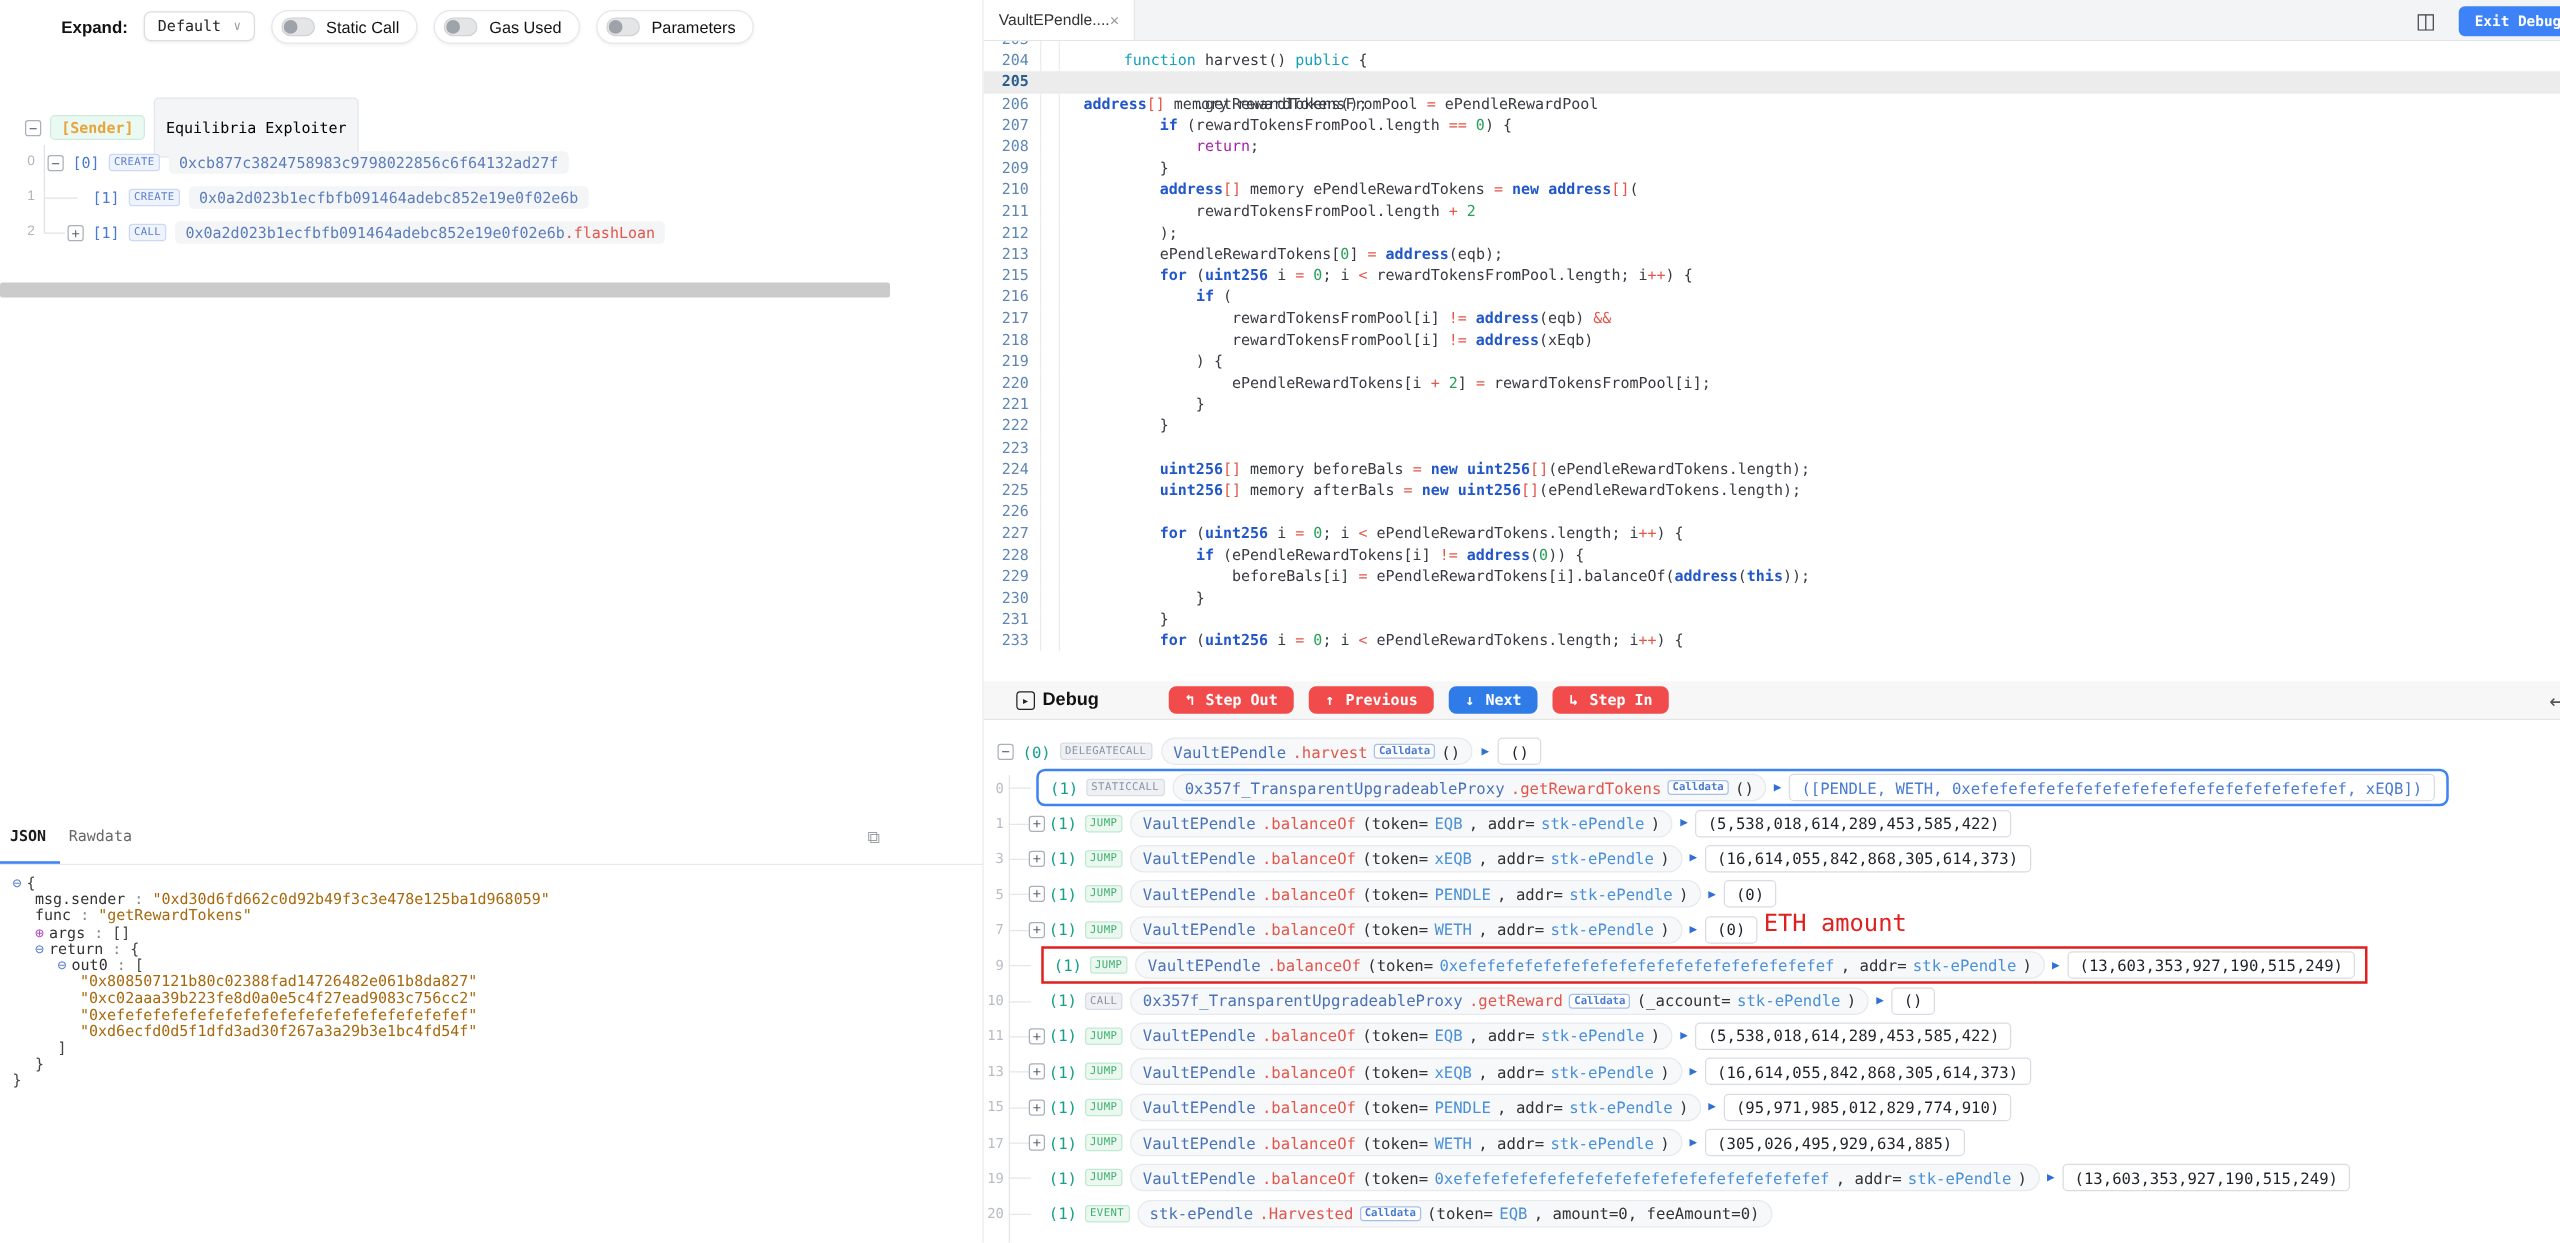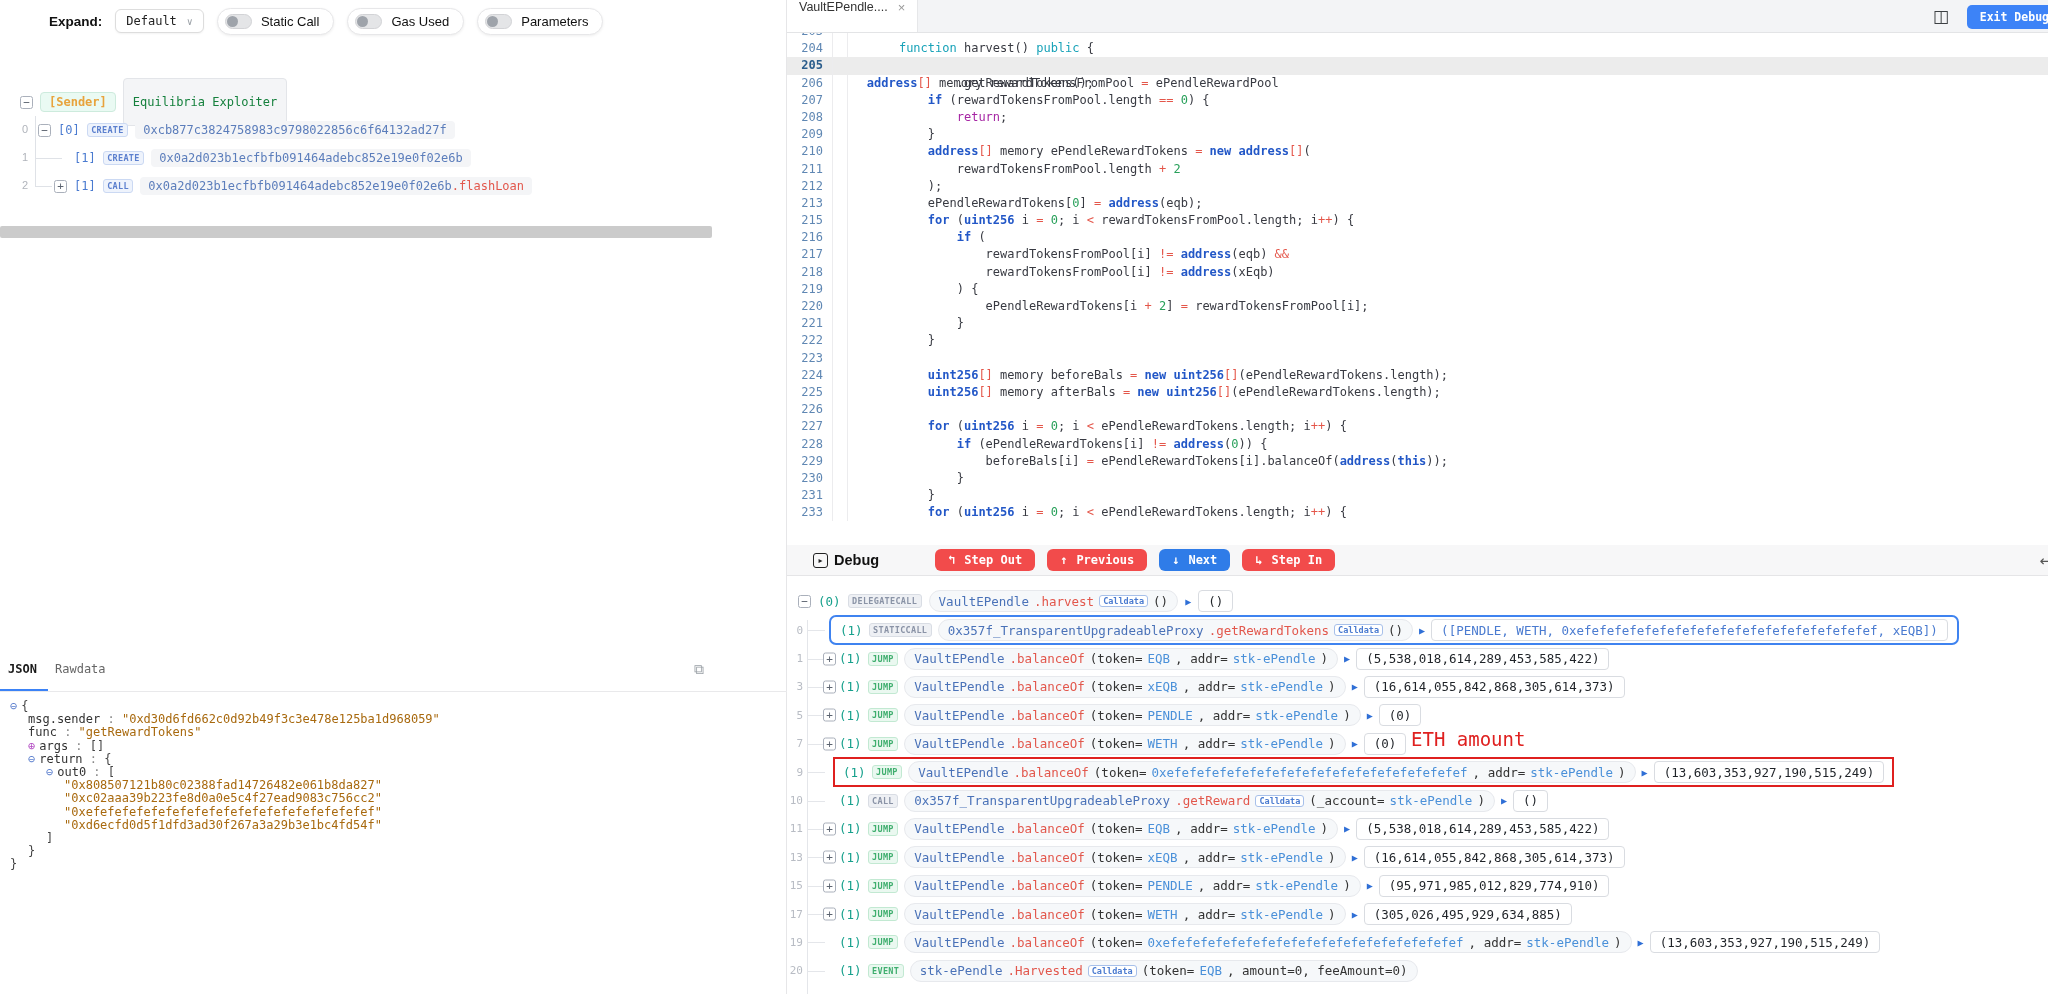--- a/index.html
+++ b/index.html
@@ -23,24 +23,24 @@
 
   
   #call-tree{position:absolute;left:0;top:40px;width:787px;height:180px;}
   .tree-abs{position:absolute;display:flex;align-items:center;gap:7px;height:20px;}
   .tree-num{position:absolute;color:#b0b4bb;font-size:11px;width:14px;text-align:right;}
   .expbox{display:inline-flex;align-items:center;justify-content:center;width:13px;height:13px;border:1px solid #aab0bb;
      border-radius:2.5px;background:#fff;color:#5c6470;font-size:11px;line-height:11px;cursor:pointer;flex:none;
      font-family:"DejaVu Sans Mono","Liberation Mono",monospace;}
   .badge-sender{background:#eafaf3;border:1px solid #cdebdd;color:#e8a33c;font-weight:bold;border-radius:4px;
      padding:2px 8px;font-size:12px;font-family:"DejaVu Sans Mono","Liberation Mono",monospace;}
-  .badge-name{background:#f4f5f7;border:1px solid #e3e5e9;color:#15803d;border-radius:4px;padding:16px 9px;font-size:12px;
+  .badge-name{background:#f4f5f7;border:1px solid #e3e5e9;color:#000000;border-radius:4px;padding:16px 9px;font-size:12px;
      font-family:"DejaVu Sans Mono","Liberation Mono",monospace;}
   .tree-index{color:#4a7bd0;font-size:12px;font-family:"DejaVu Sans Mono","Liberation Mono",monospace;}
-  .bdg{font-size:8.5px;font-weight:bold;padding:1px 3.5px;border-radius:3px;letter-spacing:.3px;
+  .bdg{font-size:8.5px;font-weight:normal;padding:1px 3.5px;border-radius:3px;letter-spacing:.3px;
      font-family:"DejaVu Sans Mono","Liberation Mono",monospace;flex:none;}
   .b-blue{color:#5b7fce;background:#eef3fc;border:1px solid #cbd9f3;}
   .b-gray{color:#8a93a6;background:#eef0f4;border:1px solid #d9dde4;}
   .b-green{color:#3fae6e;background:#eaf8f0;border:1px solid #c2e9d2;}
   .addr-pill{background:#f4f5f7;border-radius:4px;padding:2px 8px;color:#5b7dbb;font-size:12px;
      font-family:"DejaVu Sans Mono","Liberation Mono",monospace;white-space:pre;cursor:pointer;}
   .addr-suffix{color:#e2574c;}
   .tree-line{position:absolute;background:#dfe2e7;}
 
   
@@ -57,21 +57,21 @@
   #json-tree{position:absolute;left:10px;top:700px;width:760px;}
   .jline{height:13.2px;line-height:13.2px;font-size:12px;display:flex;align-items:center;white-space:pre;
      font-family:"DejaVu Sans Mono","Liberation Mono",monospace;}
   .jicon{margin-right:4px;font-size:12px;cursor:pointer;}
   .jicon.minus{color:#5b7fce;} .jicon.plus{color:#b44fc4;}
   .jkey{color:#333;} .jcolon{color:#888;} .jstr{color:#a8690e;} .jpl{color:#444;}
 
   
   #right-panel{position:absolute;left:787px;top:0;right:0;height:994px;background:#fff;}
   #tabbar{position:relative;height:33px;background:#f3f4f6;border-bottom:1px solid #e3e4e6;display:flex;align-items:stretch;}
-  #editor-tab{display:inline-flex;gap:10px;background:#fff;padding:0 12px;border-right:1px solid #e6e7e9;
+  #editor-tab{display:inline-flex;align-items:center;background:#fff;padding:0 12px;border-right:1px solid #e6e7e9;
      font-size:12.5px;color:#333;cursor:pointer;}
   #editor-tab .close{color:#999;font-size:13px;}
   #tab-icons{position:absolute;right:0;top:0;height:33px;display:flex;align-items:center;gap:18px;}
   #split-icon{color:#3c4043;font-size:17px;cursor:pointer;}
   #exit-debug{background:#3d83f7;color:#fff;font-family:"DejaVu Sans Mono","Liberation Mono",monospace;
      font-weight:bold;font-size:11.5px;padding:5px 13px;border-radius:5px;margin-right:-14px;cursor:pointer;white-space:nowrap;}
 
   #code-area{position:relative;height:512px;overflow:hidden;background:#fff;}
   .cline{display:flex;height:17.2px;line-height:17.2px;font-size:12px;
      font-family:"DejaVu Sans Mono","Liberation Mono",monospace;}

